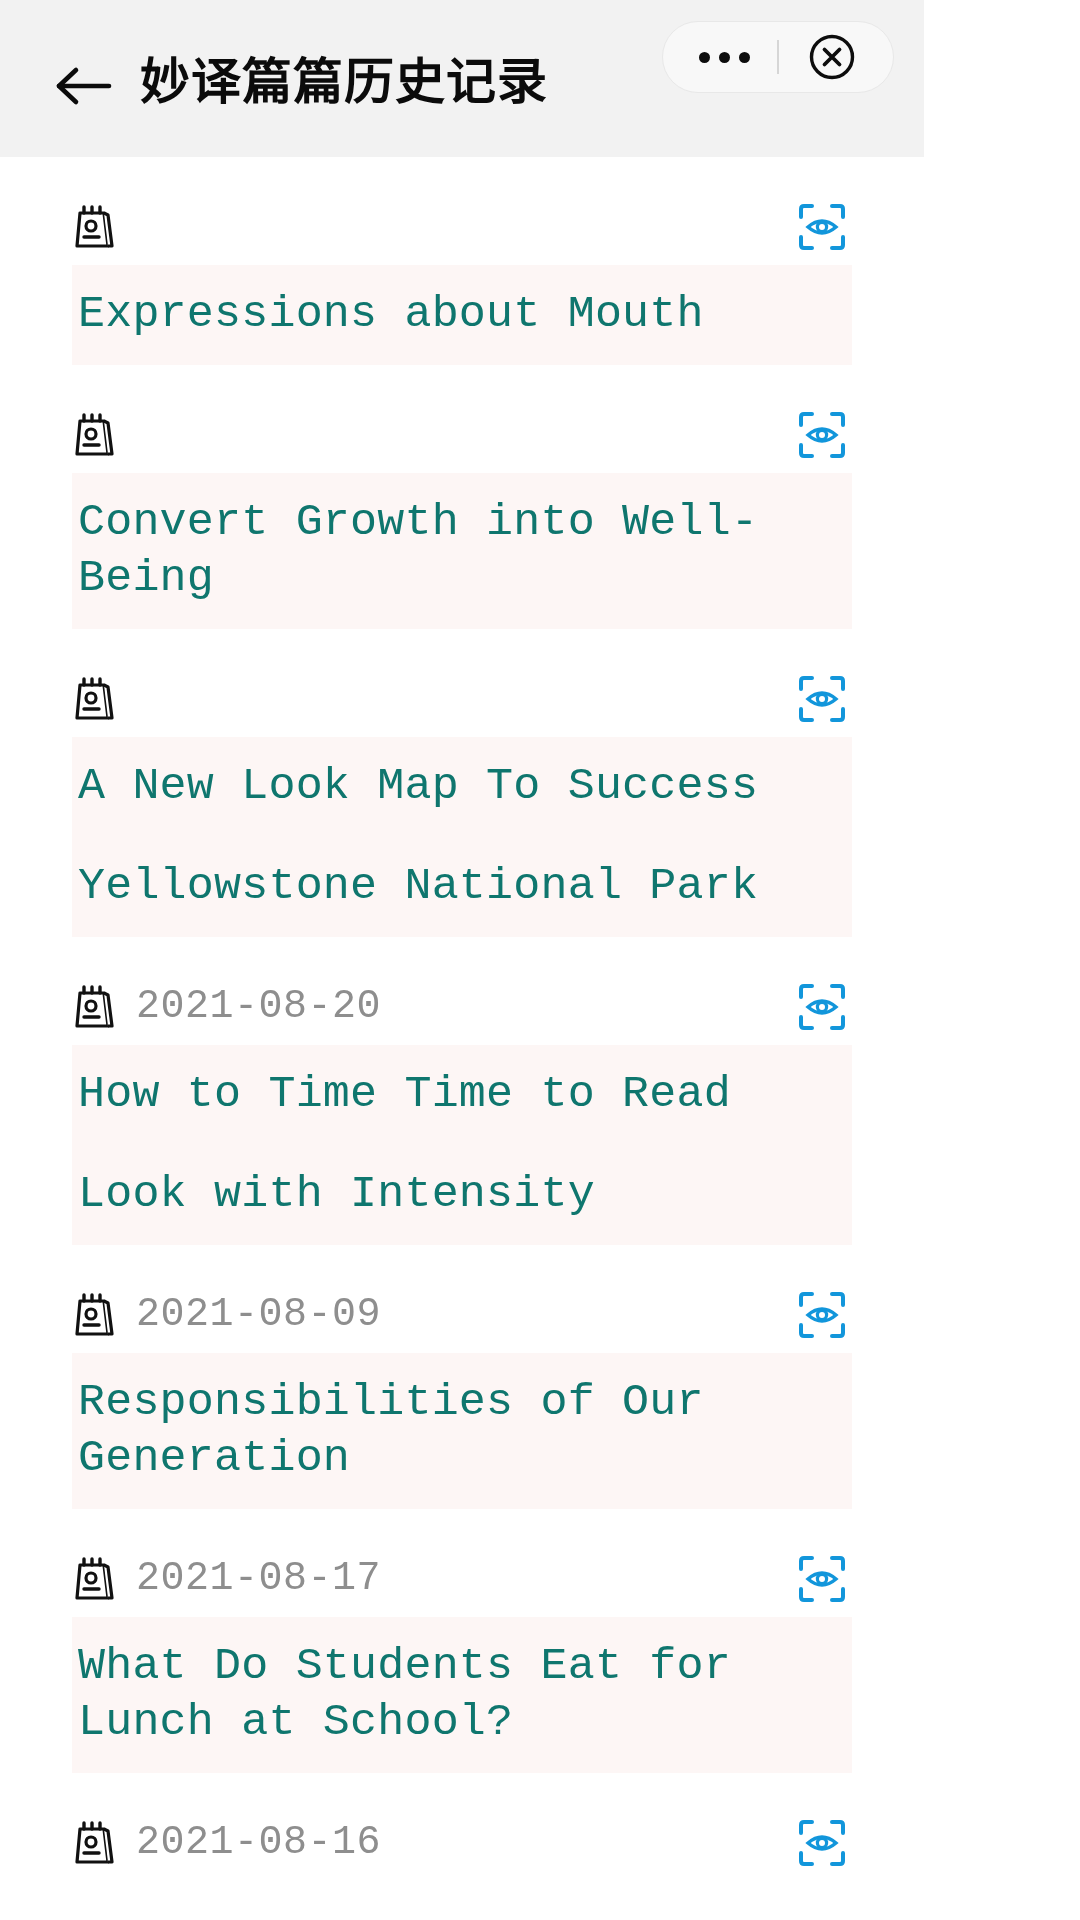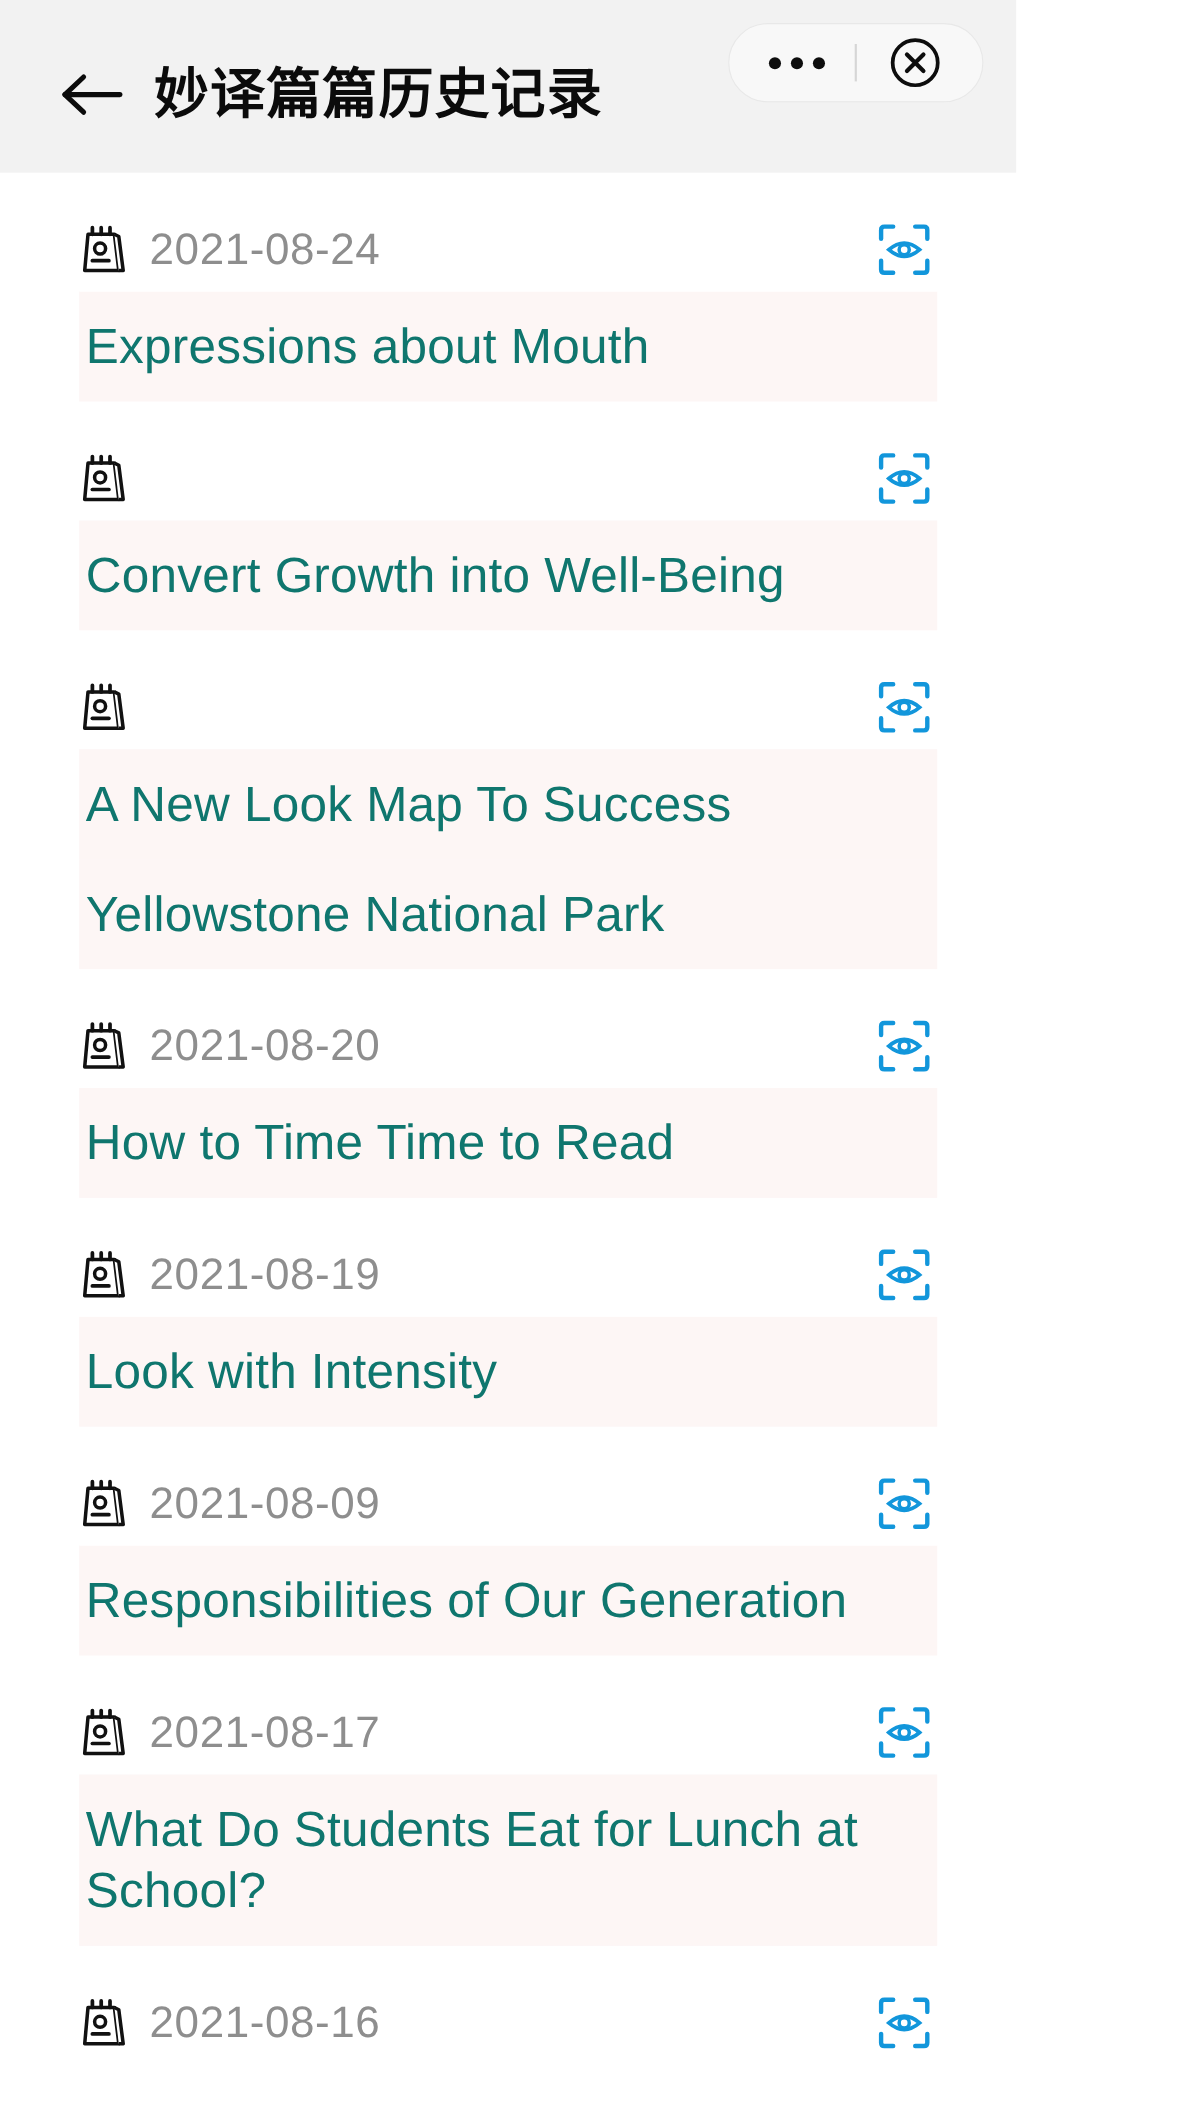--- a/index.html
+++ b/index.html
@@ -18,20 +18,21 @@
   }
 
   .phone {
     position: relative;
     width: 924px;
     height: 1920px;
     background: #ffffff;
     overflow: hidden;
     display: flex;
     flex-direction: column;
+    font-family: Liberation Mono, monospace;
   }
 
   
   .navbar {
     position: relative;
     flex: 0 0 auto;
     height: 157px;
     background: #f2f2f2;
     display: flex;
     align-items: center;
@@ -218,21 +219,20 @@
       <div class="item-date-row">
         <span class="cal-icon">
           <svg width="42" height="46" viewBox="0 0 42 46" fill="none" aria-hidden="true">
             <path d="M7 9 L31 9 L35 42 L4 42 Z" stroke="#111" stroke-width="3.2" stroke-linejoin="round" fill="#fff"></path>
             <path d="M31 9 L35 11 L39 42 L35 42" stroke="#111" stroke-width="3.2" stroke-linejoin="round" fill="#fff"></path>
             <path d="M11 9 L11 3 M19 9 L19 3 M27 9 L27 3" stroke="#111" stroke-width="3.4" stroke-linecap="round"></path>
             <circle cx="18" cy="22" r="5" stroke="#111" stroke-width="3.2" fill="#fff"></circle>
             <path d="M11 33 L26 33" stroke="#111" stroke-width="3.4" stroke-linecap="round"></path>
           </svg>
         </span>
-        <span class="item-date">2021-08-24</span>
         <span class="eye-scan-icon">
           <svg width="50" height="50" viewBox="0 0 50 50" fill="none" aria-hidden="true">
             <path d="M4 15 L4 7 Q4 4 7 4 L15 4" stroke="#1296db" stroke-width="4" stroke-linecap="round"></path>
             <path d="M35 4 L43 4 Q46 4 46 7 L46 15" stroke="#1296db" stroke-width="4" stroke-linecap="round"></path>
             <path d="M46 35 L46 43 Q46 46 43 46 L35 46" stroke="#1296db" stroke-width="4" stroke-linecap="round"></path>
             <path d="M15 46 L7 46 Q4 46 4 43 L4 35" stroke="#1296db" stroke-width="4" stroke-linecap="round"></path>
             <path d="M11 25 Q25 13 39 25 Q25 37 11 25 Z" stroke="#1296db" stroke-width="3.4" fill="none"></path>
             <circle cx="25" cy="25" r="4.6" stroke="#1296db" stroke-width="3.2" fill="none"></circle>
           </svg>
         </span>
@@ -314,42 +314,20 @@
             <path d="M15 46 L7 46 Q4 46 4 43 L4 35" stroke="#1296db" stroke-width="4" stroke-linecap="round"></path>
             <path d="M11 25 Q25 13 39 25 Q25 37 11 25 Z" stroke="#1296db" stroke-width="3.4" fill="none"></path>
             <circle cx="25" cy="25" r="4.6" stroke="#1296db" stroke-width="3.2" fill="none"></circle>
           </svg>
         </span>
       </div>
       <div class="item-title">How to Time Time to Read</div>
     </div>
 
     <div class="history-item">
-      <div class="item-date-row">
-        <span class="cal-icon">
-          <svg width="42" height="46" viewBox="0 0 42 46" fill="none" aria-hidden="true">
-            <path d="M7 9 L31 9 L35 42 L4 42 Z" stroke="#111" stroke-width="3.2" stroke-linejoin="round" fill="#fff"></path>
-            <path d="M31 9 L35 11 L39 42 L35 42" stroke="#111" stroke-width="3.2" stroke-linejoin="round" fill="#fff"></path>
-            <path d="M11 9 L11 3 M19 9 L19 3 M27 9 L27 3" stroke="#111" stroke-width="3.4" stroke-linecap="round"></path>
-            <circle cx="18" cy="22" r="5" stroke="#111" stroke-width="3.2" fill="#fff"></circle>
-            <path d="M11 33 L26 33" stroke="#111" stroke-width="3.4" stroke-linecap="round"></path>
-          </svg>
-        </span>
-        <span class="item-date">2021-08-19</span>
-        <span class="eye-scan-icon">
-          <svg width="50" height="50" viewBox="0 0 50 50" fill="none" aria-hidden="true">
-            <path d="M4 15 L4 7 Q4 4 7 4 L15 4" stroke="#1296db" stroke-width="4" stroke-linecap="round"></path>
-            <path d="M35 4 L43 4 Q46 4 46 7 L46 15" stroke="#1296db" stroke-width="4" stroke-linecap="round"></path>
-            <path d="M46 35 L46 43 Q46 46 43 46 L35 46" stroke="#1296db" stroke-width="4" stroke-linecap="round"></path>
-            <path d="M15 46 L7 46 Q4 46 4 43 L4 35" stroke="#1296db" stroke-width="4" stroke-linecap="round"></path>
-            <path d="M11 25 Q25 13 39 25 Q25 37 11 25 Z" stroke="#1296db" stroke-width="3.4" fill="none"></path>
-            <circle cx="25" cy="25" r="4.6" stroke="#1296db" stroke-width="3.2" fill="none"></circle>
-          </svg>
-        </span>
-      </div>
       <div class="item-title">Look with Intensity</div>
     </div>
 
     <div class="history-item">
       <div class="item-date-row">
         <span class="cal-icon">
           <svg width="42" height="46" viewBox="0 0 42 46" fill="none" aria-hidden="true">
             <path d="M7 9 L31 9 L35 42 L4 42 Z" stroke="#111" stroke-width="3.2" stroke-linejoin="round" fill="#fff"></path>
             <path d="M31 9 L35 11 L39 42 L35 42" stroke="#111" stroke-width="3.2" stroke-linejoin="round" fill="#fff"></path>
             <path d="M11 9 L11 3 M19 9 L19 3 M27 9 L27 3" stroke="#111" stroke-width="3.4" stroke-linecap="round"></path>

